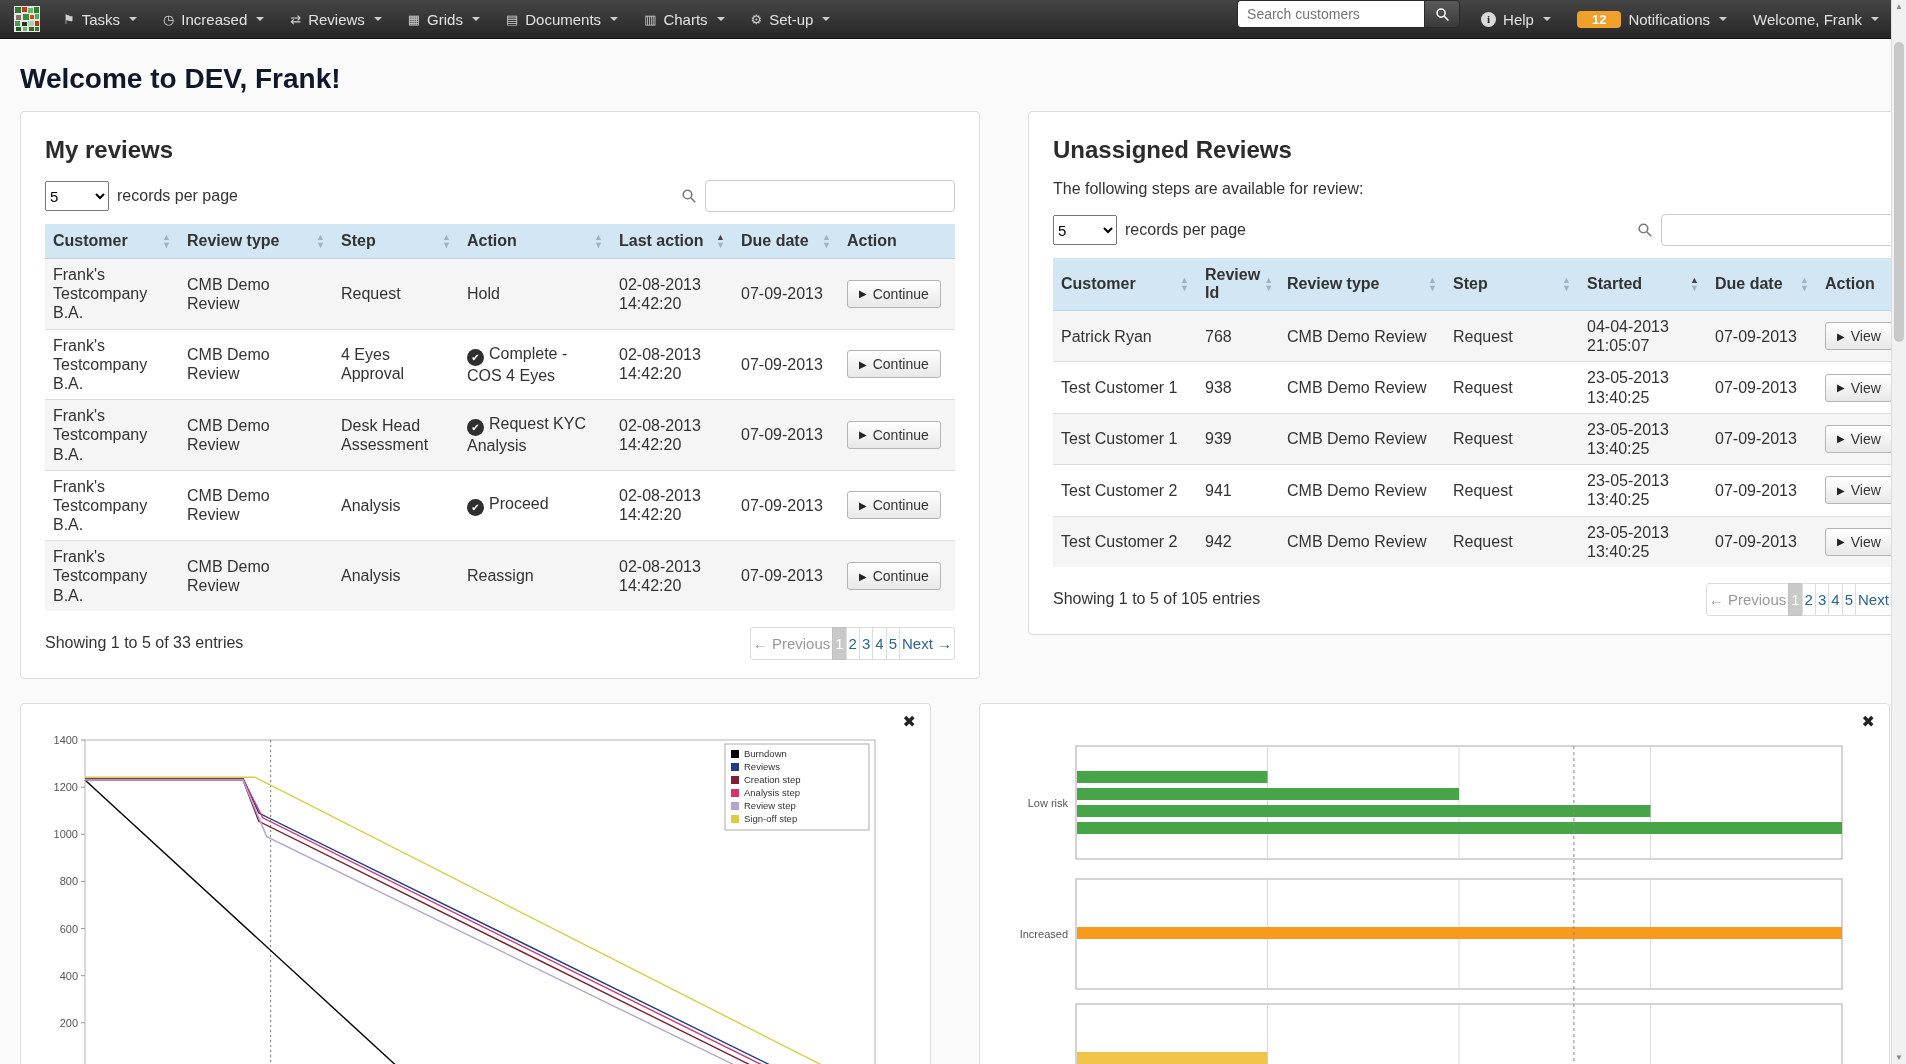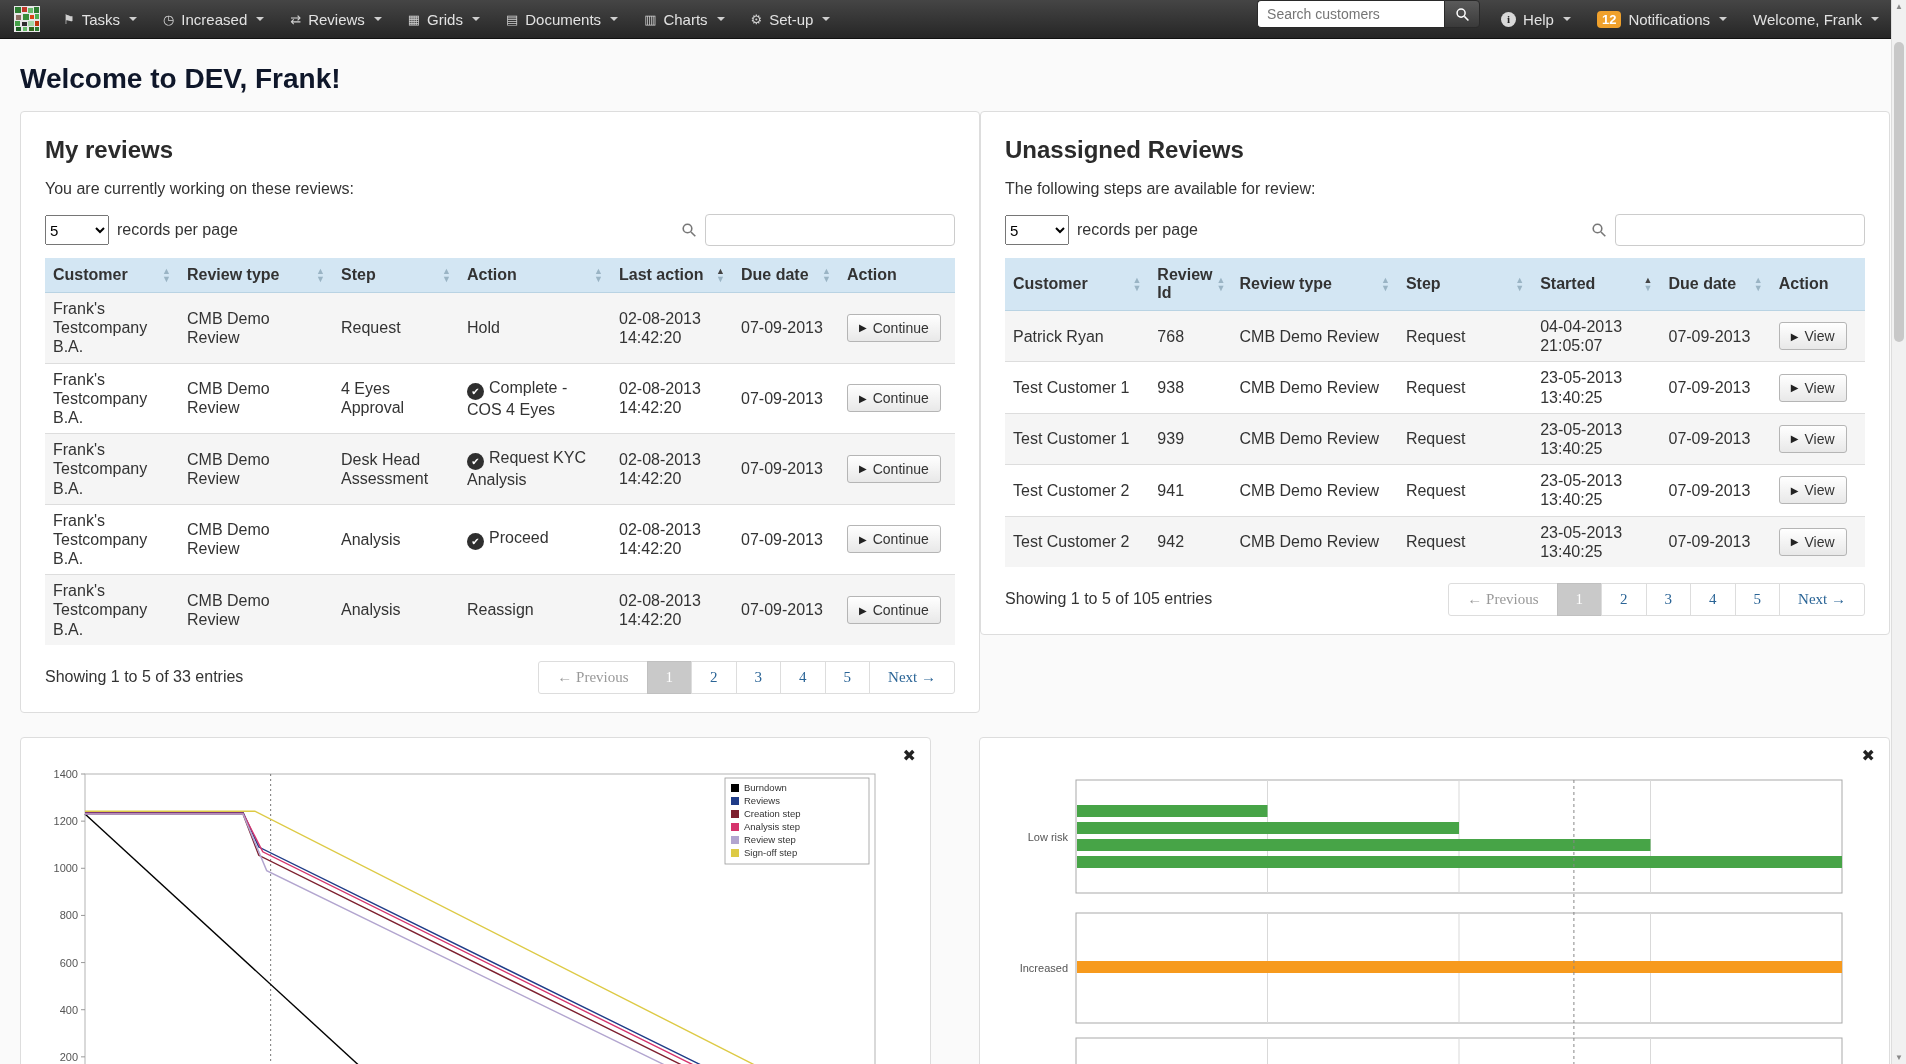--- a/index.html
+++ b/index.html
@@ -18,24 +18,24 @@
   }
   .brand{display:flex;align-items:center;margin-right:10px;cursor:pointer;}
   .nav-item{display:flex;align-items:center;gap:7px;padding:0 13px;height:38px;cursor:pointer;color:#e2e2e2;white-space:nowrap;}
   .nav-glyph{font-size:13px;color:#cfcfcf;}
   .caret{width:0;height:0;border-left:4px solid transparent;border-right:4px solid transparent;border-top:4px solid #cfcfcf;margin-left:2px;}
   .nav-right{margin-left:auto;display:flex;align-items:flex-start;}
   .nav-search{display:flex;align-items:center;margin-right:8px;}
   .nav-search input{height:26px;width:168px;border:1px solid #2a2a2a;border-right:none;border-radius:4px 0 0 4px;padding:0 9px;font-size:14px;color:#333;outline:none;}
   .nav-search button{height:28px;width:36px;background:linear-gradient(#5a5a5a,#3a3a3a);border:1px solid #2a2a2a;border-radius:0 4px 4px 0;cursor:pointer;display:flex;align-items:center;justify-content:center;}
   .help-circle{display:inline-block;width:15px;height:15px;border-radius:50%;background:#d8d8d8;color:#222;font-size:11px;font-weight:bold;text-align:center;line-height:15px;font-family:"Liberation Serif",serif;}
-  .notif-badge{background:#f0a12c;color:#fff;border-radius:4px;padding:1px 5px;font-size:13px;font-weight:bold;}
+  .notif-badge{background:#f0a12c;color:#fff;border-radius:4px;padding:1px 15px;font-size:13px;font-weight:bold;}
   
   .page-title{font-size:28px;font-weight:bold;color:#0f172a;margin:24px 20px 4px 20px;}
-  .panels-row{display:flex;margin:16px 16px 0 20px;align-items:flex-start;}
+  .panels-row{display:flex;gap:48px;margin:16px 16px 0 20px;align-items:flex-start;}
   .panel{flex:1;background:#fff;border:1px solid #ddd;border-radius:4px;padding:18px 24px;}
   .panel-title{font-size:24px;font-weight:bold;color:#2b2b2b;margin:6px 0 16px;}
   .panel-subtitle{font-size:16px;margin-bottom:16px;}
   .controls{display:flex;justify-content:space-between;align-items:center;margin:14px 0 12px;font-size:16px;}
   .per-page{display:flex;align-items:center;gap:8px;}
   .per-page select{height:30px;width:64px;font-size:15px;}
   .search-box{display:flex;align-items:center;gap:8px;}
   .search-box input{width:232px;height:30px;border:1px solid #ccc;border-radius:4px;padding:0 8px;font-size:15px;outline:none;}
   
   table{width:100%;border-collapse:collapse;font-size:16px;color:#333;table-layout:fixed;}
@@ -49,21 +49,21 @@
   .tbl-my th:nth-child(1){width:118px}.tbl-my th:nth-child(2){width:138px}.tbl-my th:nth-child(3){width:110px}
   .tbl-my th:nth-child(4){width:136px}.tbl-my th:nth-child(5){width:106px}.tbl-my th:nth-child(6){width:90px}.tbl-my th:nth-child(7){width:100px}
   .tbl-un th:nth-child(1){width:128px}.tbl-un th:nth-child(2){width:66px}.tbl-un th:nth-child(3){width:150px}
   .tbl-un th:nth-child(4){width:118px}.tbl-un th:nth-child(5){width:112px}.tbl-un th:nth-child(6){width:94px}.tbl-un th:nth-child(7){width:78px}
   .check-circle{display:inline-block;width:17px;height:17px;border-radius:50%;background:#2f2f2f;color:#fff;font-size:10px;line-height:17px;text-align:center;margin-right:5px;vertical-align:-2px;}
   .btn{display:inline-flex;align-items:center;gap:6px;padding:5px 11px;border:1px solid #b5b5b5;border-radius:3px;
        background:linear-gradient(#ffffff,#e8e8e8);font-size:14px;color:#333;cursor:pointer;font-family:inherit;white-space:nowrap;}
   .btn .play{font-size:10px;color:#222;}
   .table-footer{display:flex;justify-content:space-between;align-items:center;margin-top:16px;font-size:16px;}
   .pagination{display:flex;}
-  .page-btn{border:1px solid #ddd;padding:7px 18px;font-size:15px;color:#2a6496;background:#fff;margin-left:-1px;cursor:pointer;user-select:none;font-family:Liberation Serif, serif;}
+  .page-btn{border:1px solid #ddd;padding:7px 2px;font-size:15px;color:#2a6496;background:#fff;margin-left:-1px;cursor:pointer;user-select:none;}
   .page-btn:first-child{border-radius:3px 0 0 3px;}
   .page-btn:last-child{border-radius:0 3px 3px 0;}
   .page-btn.disabled{color:#999;}
   .page-btn.active{background:#c9c9c9;border-color:#c0c0c0;color:#fff;}
   
   .charts-row{display:flex;gap:48px;margin:24px 16px 0 20px;align-items:flex-start;}
   .chart-panel{flex:1;background:#fff;border:1px solid #ddd;border-radius:4px;padding:12px 16px;height:555px;position:relative;}
   .close-x{position:absolute;top:8px;right:14px;font-size:16px;color:#222;cursor:pointer;}
   
   .scrollbar{position:fixed;right:0;top:0;width:14px;height:1064px;background:#f1f1f1;border-left:1px solid #ddd;z-index:50;}
@@ -166,21 +166,20 @@
     </div>
   </div>
 </div>
 
 <div class="page-title">Welcome to DEV, Frank!</div>
 
 <div class="panels-row">
 
   <div class="panel">
     <div class="panel-title">My reviews</div>
-    <div class="panel-subtitle">You are currently working on these reviews:</div>
     <div class="controls">
       <div class="per-page">
         <select><option>5</option></select>
         <span>records per page</span>
       </div>
       <div class="search-box">
         <svg width="16" height="16" viewBox="0 0 16 16">
           <circle cx="6.5" cy="6.5" r="4.3" fill="none" stroke="#777" stroke-width="1.6"></circle>
           <line x1="10" y1="10" x2="14.3" y2="14.3" stroke="#777" stroke-width="1.6"></line>
         </svg>

